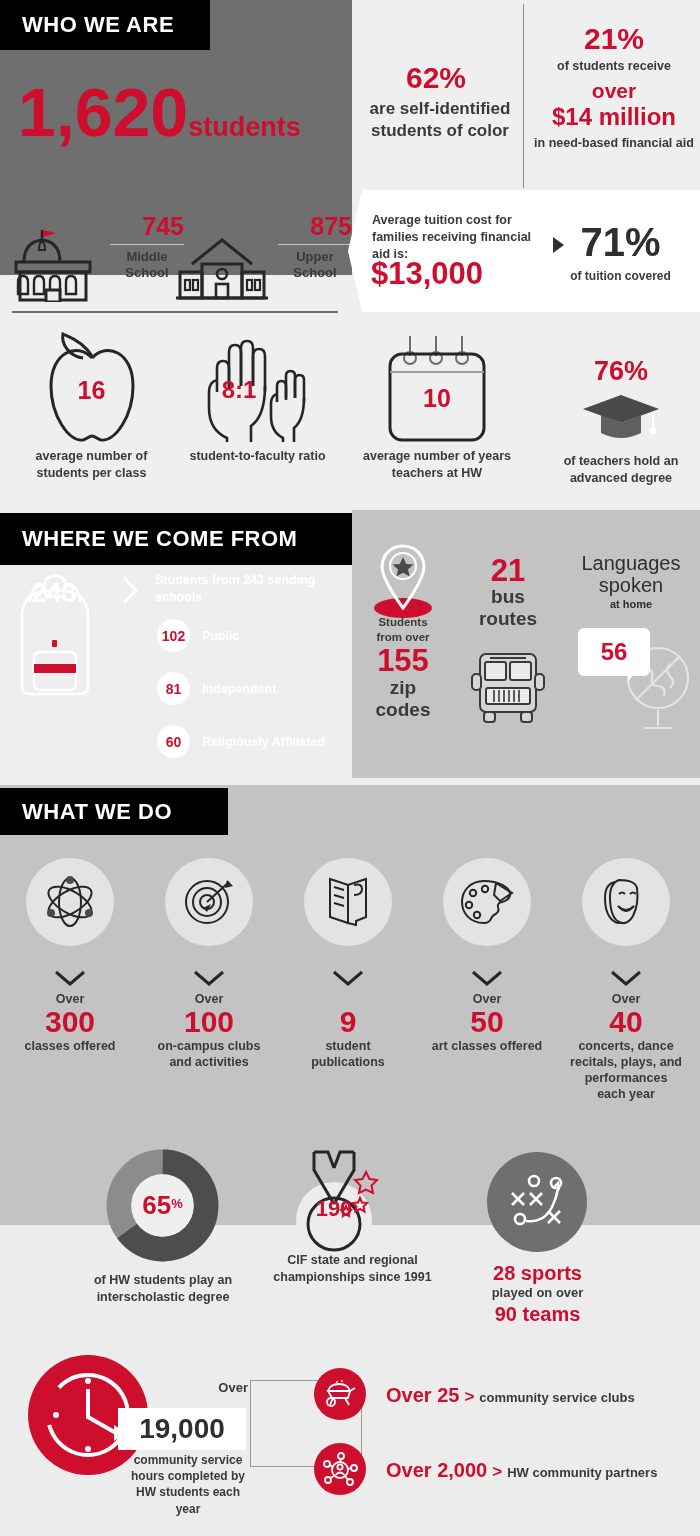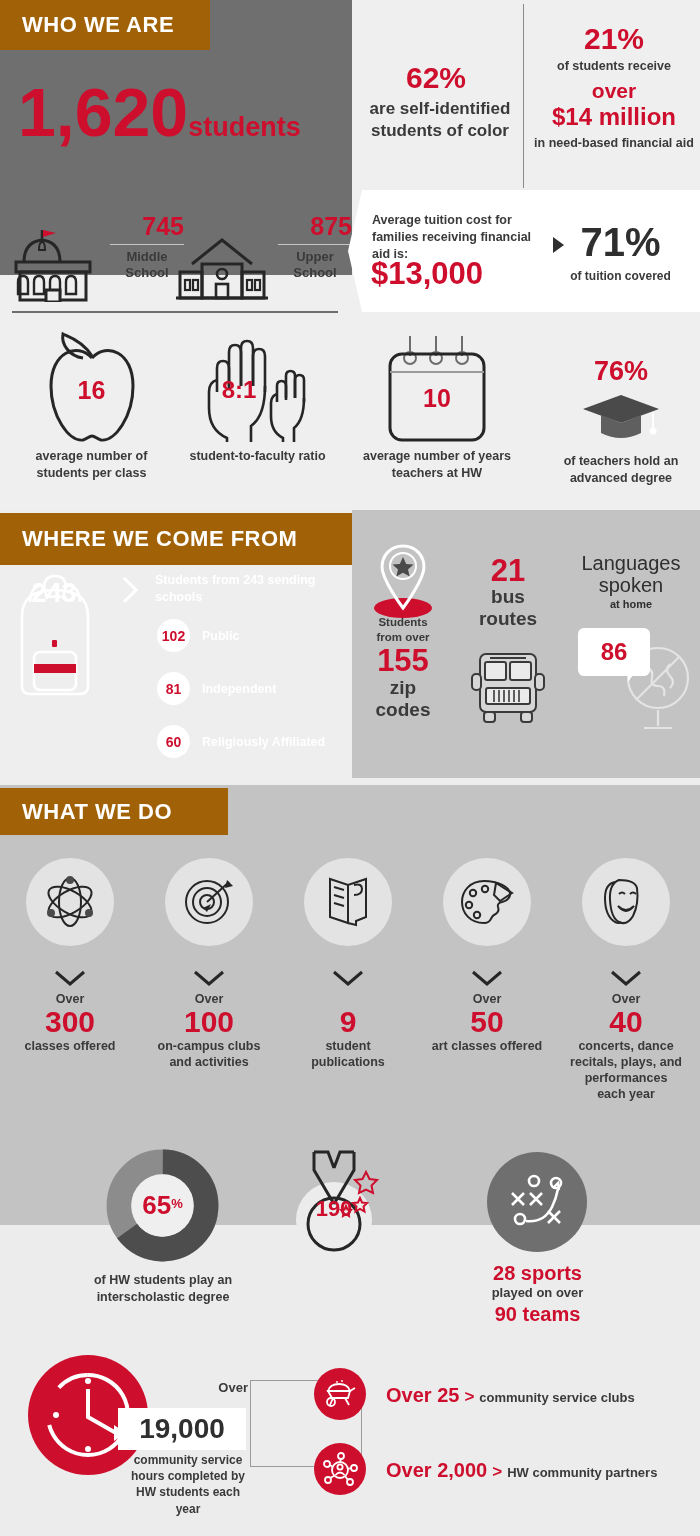--- a/index.html
+++ b/index.html
@@ -7,21 +7,21 @@
     width:700px;height:1536px;overflow:hidden;
     font-family:"Liberation Sans","DejaVu Sans",sans-serif;
     background:#eeeeee;position:relative;
   }
   .page{position:relative;width:700px;height:1536px;}
   .abs{position:absolute;}
 
   
   .red{color:#ce0e2d;}
   .banner{
-    background:#a16207;color:#fff;font-weight:bold;
+    background:#000000;color:#fff;font-weight:bold;
     letter-spacing:.5px;display:flex;align-items:center;
   }
   .banner span{padding-left:22px;font-size:22px;}
   .ctr{text-align:center;}
   .bold{font-weight:bold;}
 
   
   #secWhoBg{left:0;top:0;width:700px;height:510px;background:#efefef;}
   #secFromDark{left:0;top:510;width:352px;height:275px;background:#6f6f6f;}
   #secFromLight{left:352px;top:510px;width:348px;height:268px;background:#c3c3c3;}
@@ -381,21 +381,21 @@
       <g fill="none" stroke="#e4e4e4" stroke-width="2.2">
         <circle cx="36" cy="38" r="30"></circle>
         <path d="M14 60 L58 16"></path>
         <path d="M36 70 L36 86 M22 88 L50 88"></path>
         <path d="M24 26 q8 4 6 12 q-2 8 6 8 q8 0 6 10"></path>
         <path d="M48 24 q-6 6 0 12 q6 6 0 12"></path>
       </g>
     </svg>
   </div>
   <div class="abs" id="bubble">
-    <b>86</b>
+    <b>56</b>
   </div>
   <div class="abs" id="bubbleTail"></div>
 
   <div class="abs banner" id="bannerDo">
     <span>WHAT WE DO</span>
   </div>
 
   <div class="abs doCircle" style="left:26px;top:858px;">
     <svg width="54" height="54" viewBox="0 0 54 54">
       <g fill="none" stroke="#262626" stroke-width="2">
@@ -515,20 +515,21 @@
         <circle cx="46" cy="76" r="26"></circle>
       </g>
       <g fill="none" stroke="#ce0e2d" stroke-width="2">
         <path d="M78 24 L81.5 31 L89 32 L83.5 37.5 L85 45 L78 41.5 L71 45 L72.5 37.5 L67 32 L74.5 31 Z"></path>
         <path d="M72 50 L74 54.5 L79 55 L75.5 58.5 L76.5 63.5 L72 61 L67.5 63.5 L68.5 58.5 L65 55 L70 54.5 Z"></path>
         <path d="M58 58 L59.5 61.5 L63 62 L60.5 64.5 L61 68 L58 66.2 L55 68 L55.5 64.5 L53 62 L56.5 61.5 Z"></path>
       </g>
     </svg>
   </div>
   <div class="abs" id="medalNum">190</div>
+  <div class="abs" id="medalCap">CIF state and regional championships since 1991</div>
 
   <div class="abs" style="left:487px;top:1152px;width:100px;height:100px;border-radius:50%;background:#6f6f6f;display:flex;align-items:center;justify-content:center;">
     <svg width="66" height="62" viewBox="0 0 66 62">
       <g fill="none" stroke="#ffffff" stroke-width="2.6">
         <circle cx="30" cy="10" r="5"></circle>
           <circle cx="52" cy="12" r="5"></circle>
         <path d="M8 22 L20 34 M20 22 L8 34"></path>
         <path d="M26 22 L38 34 M38 22 L26 34"></path>
         <path d="M44 40 L56 52 M56 40 L44 52"></path>
         <circle cx="16" cy="48" r="5"></circle>

